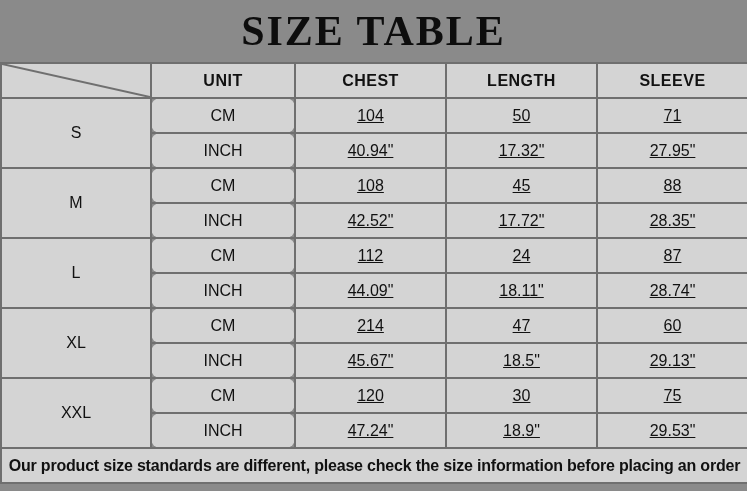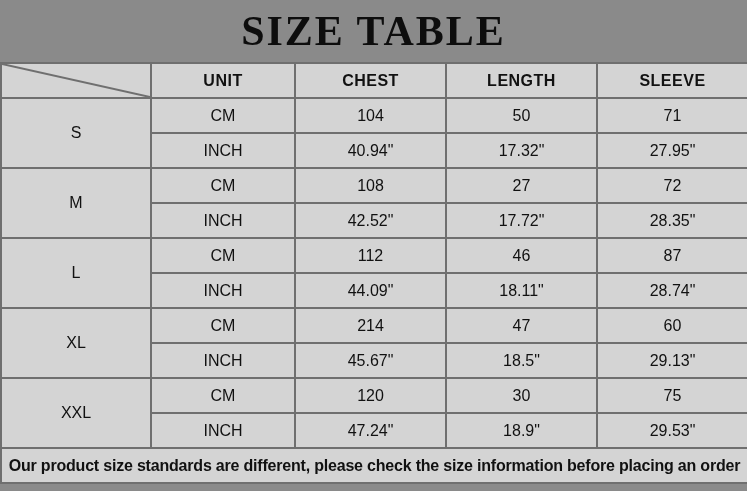--- a/index.html
+++ b/index.html
@@ -66,23 +66,25 @@
     font-weight: bold;
     font-size: 21px;
     letter-spacing: 0.5px;
   }
   td.size-cell {
     font-size: 24px;
     font-weight: normal;
   }
   td.unit-cell {
     font-size: 21px;
+    border-radius: 9px;
   }
   td.val {
     font-size: 21px;
+    text-decoration: underline;
   }
   .note-row td {
     background: #d4d4d4;
     font-family: "Liberation Mono", monospace;
     font-weight: bold;
     font-size: 13.5px;
     letter-spacing: -0.2px;
     height: 44px;
     color: #111;
   }
@@ -133,35 +135,35 @@
         <td class="unit-cell">INCH</td>
         <td class="val">40.94"</td>
         <td class="val">17.32"</td>
         <td class="val">27.95"</td>
       </tr>
 
       <tr>
         <td class="size-cell" rowspan="2">M</td>
         <td class="unit-cell">CM</td>
         <td class="val">108</td>
-        <td class="val">27</td>
-        <td class="val">72</td>
+        <td class="val">45</td>
+        <td class="val">88</td>
       </tr>
       <tr>
         <td class="unit-cell">INCH</td>
         <td class="val">42.52"</td>
         <td class="val">17.72"</td>
         <td class="val">28.35"</td>
       </tr>
 
       <tr>
         <td class="size-cell" rowspan="2">L</td>
         <td class="unit-cell">CM</td>
         <td class="val">112</td>
-        <td class="val">46</td>
+        <td class="val">24</td>
         <td class="val">87</td>
       </tr>
       <tr>
         <td class="unit-cell">INCH</td>
         <td class="val">44.09"</td>
         <td class="val">18.11"</td>
         <td class="val">28.74"</td>
       </tr>
 
       <tr>

